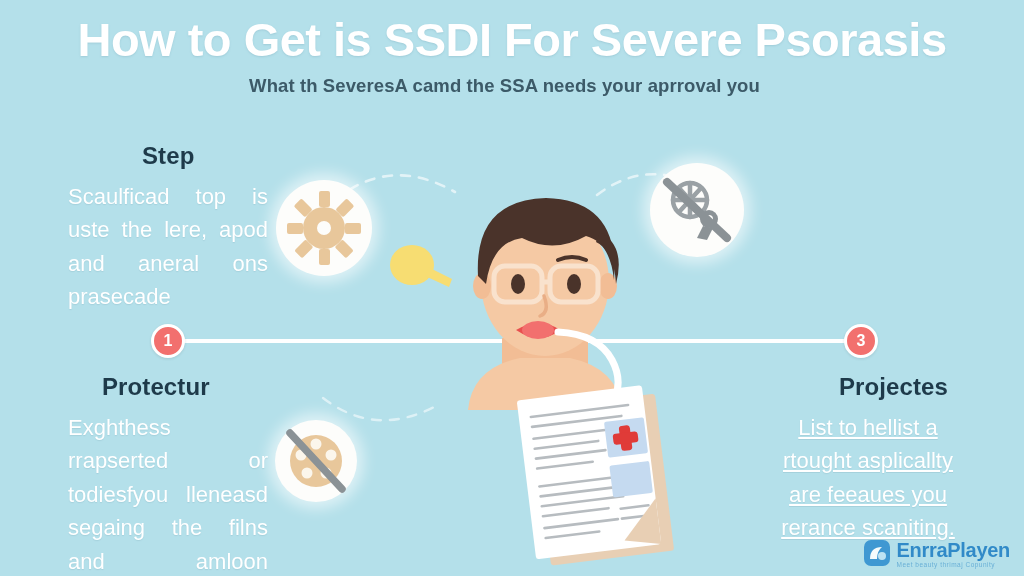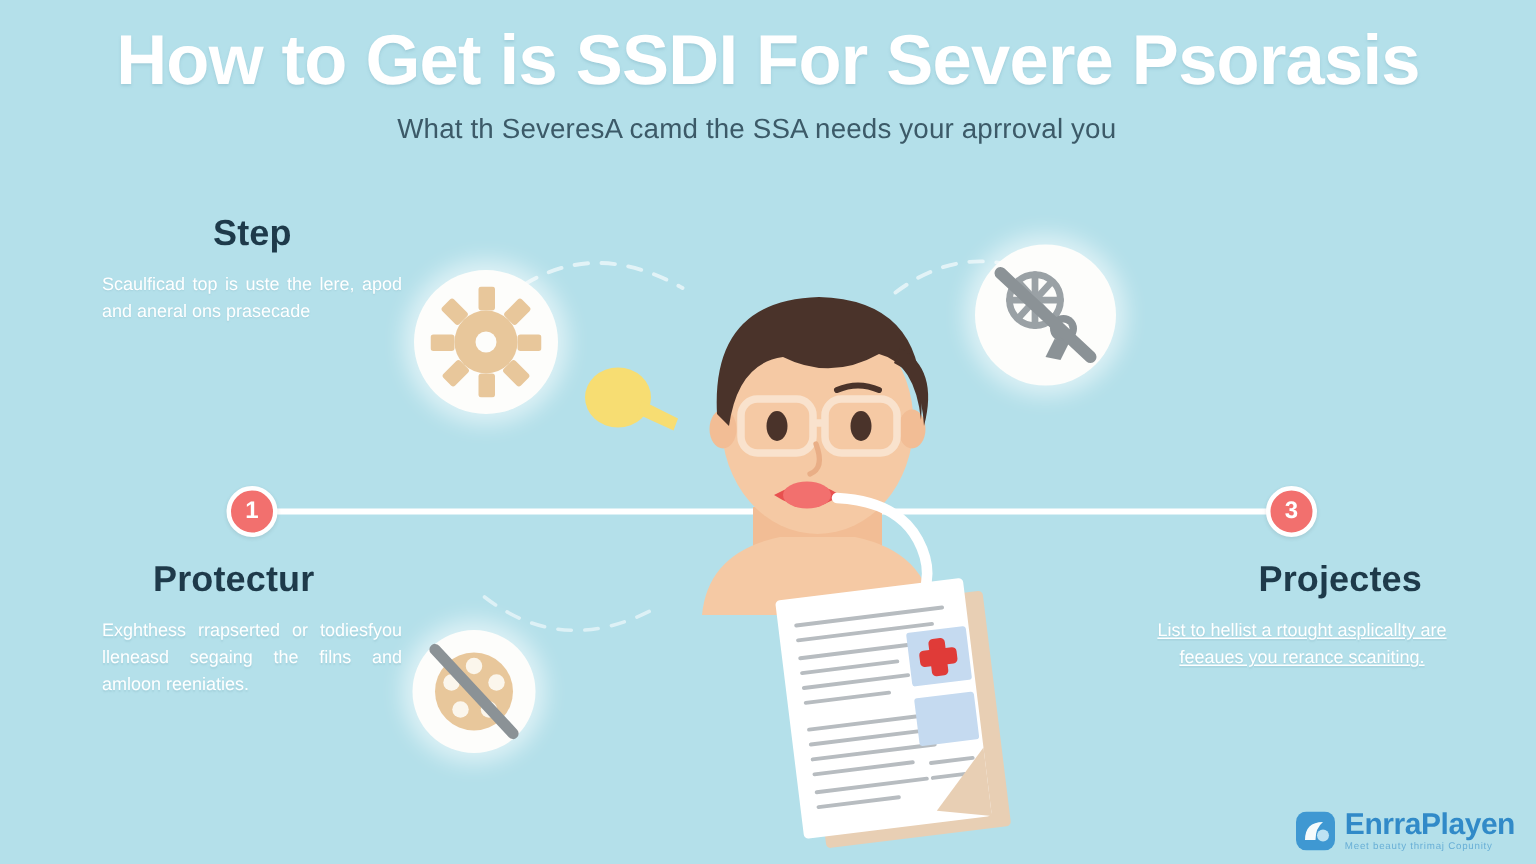--- a/index.html
+++ b/index.html
@@ -32,20 +32,21 @@
     white-space:nowrap;
   }
   .subtitle {
     position:absolute;
     top:75px; left:0; width:1009px;
     text-align:center;
     font-size:18.5px;
     color:#3c5a68;
     letter-spacing:0.1px;
     white-space:nowrap;
+    font-weight:bold;
   }
 
   
   .timeline-line {
     position:absolute;
     left:168px; top:339px;
     width:694px; height:4px;
     background:#ffffff;
     border-radius:2px;
   }
@@ -69,21 +70,21 @@
   
   .block { position:absolute; }
   .block .bhead {
     font-size:24px;
     font-weight:bold;
     color:#1e3a4a;
     margin-bottom:10px;
     letter-spacing:0.1px;
   }
   .block .bbody {
-    font-size:12px;
+    font-size:22px;
     line-height:1.52;
     color:#ffffff;
     text-shadow:0 1px 1px rgba(130,175,190,0.30);
   }
 
   .block.tl { left:68px; top:142px; width:200px; }
   .block.tl .bhead { text-align:left; margin-left:74px; }
   .block.tl .bbody { text-align:justify; }
 
   .block.bl { left:68px; top:373px; width:200px; }
@@ -121,21 +122,20 @@
   
   #center-figure { position:absolute; left:430px; top:180px; }
   #document-art  { position:absolute; left:505px; top:385px; }
   #spoon-art     { position:absolute; left:388px; top:243px; }
 
   
   .watermark {
     position:absolute;
     right:14px; bottom:8px;
     display:flex;
-    align-items:center;
     gap:7px;
     opacity:0.88;
     margin-left:33px;
   }
   .wm-text { display:flex; flex-direction:column; line-height:1; }
   .wm-name { font-size:20px; font-weight:bold; color:#1f7fc4; letter-spacing:-0.3px; }
   .wm-tag  { font-size:6.5px; color:#5fa9d4; letter-spacing:0.5px; margin-top:2px; }
 </style>
 </head>
 <body>

